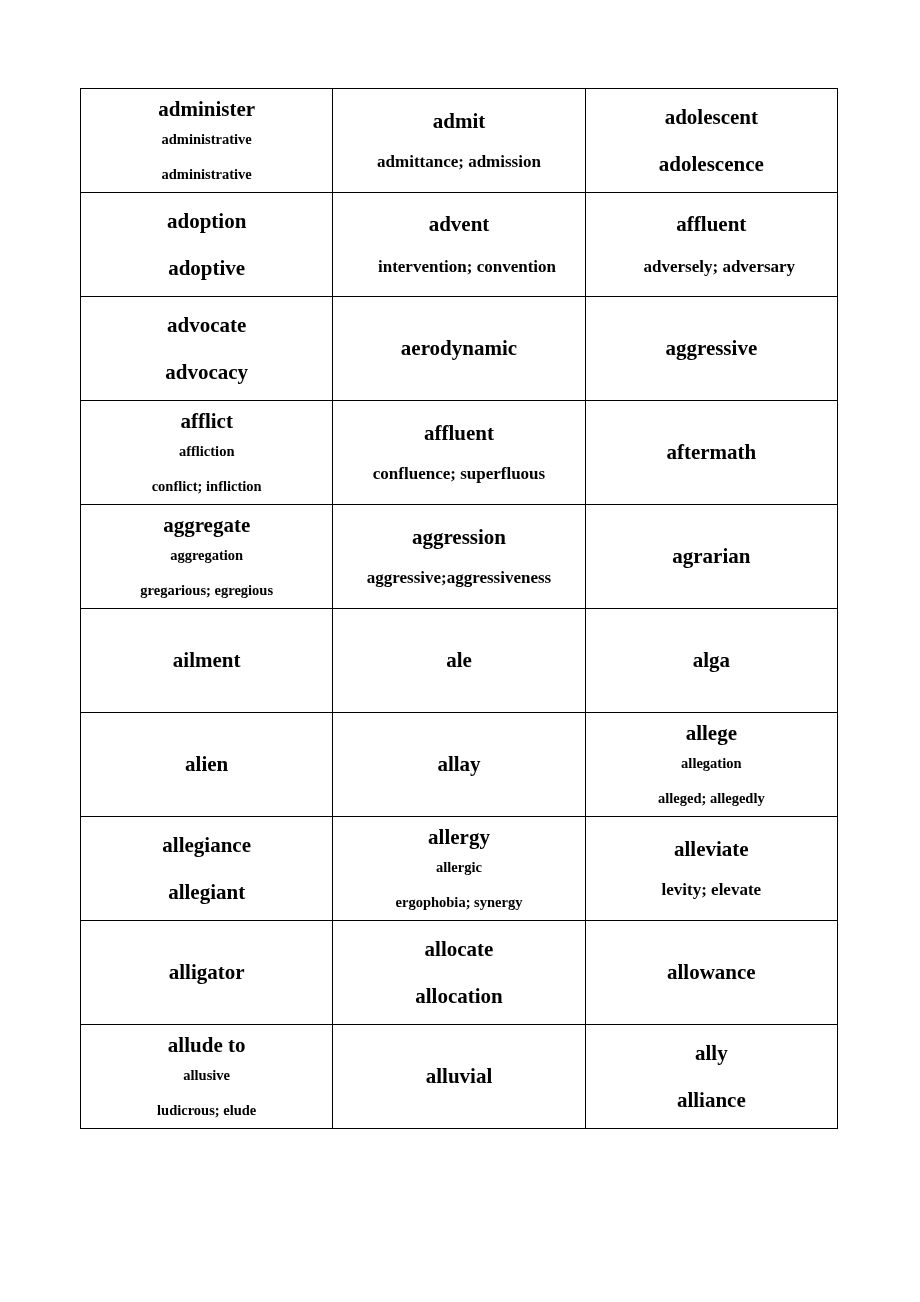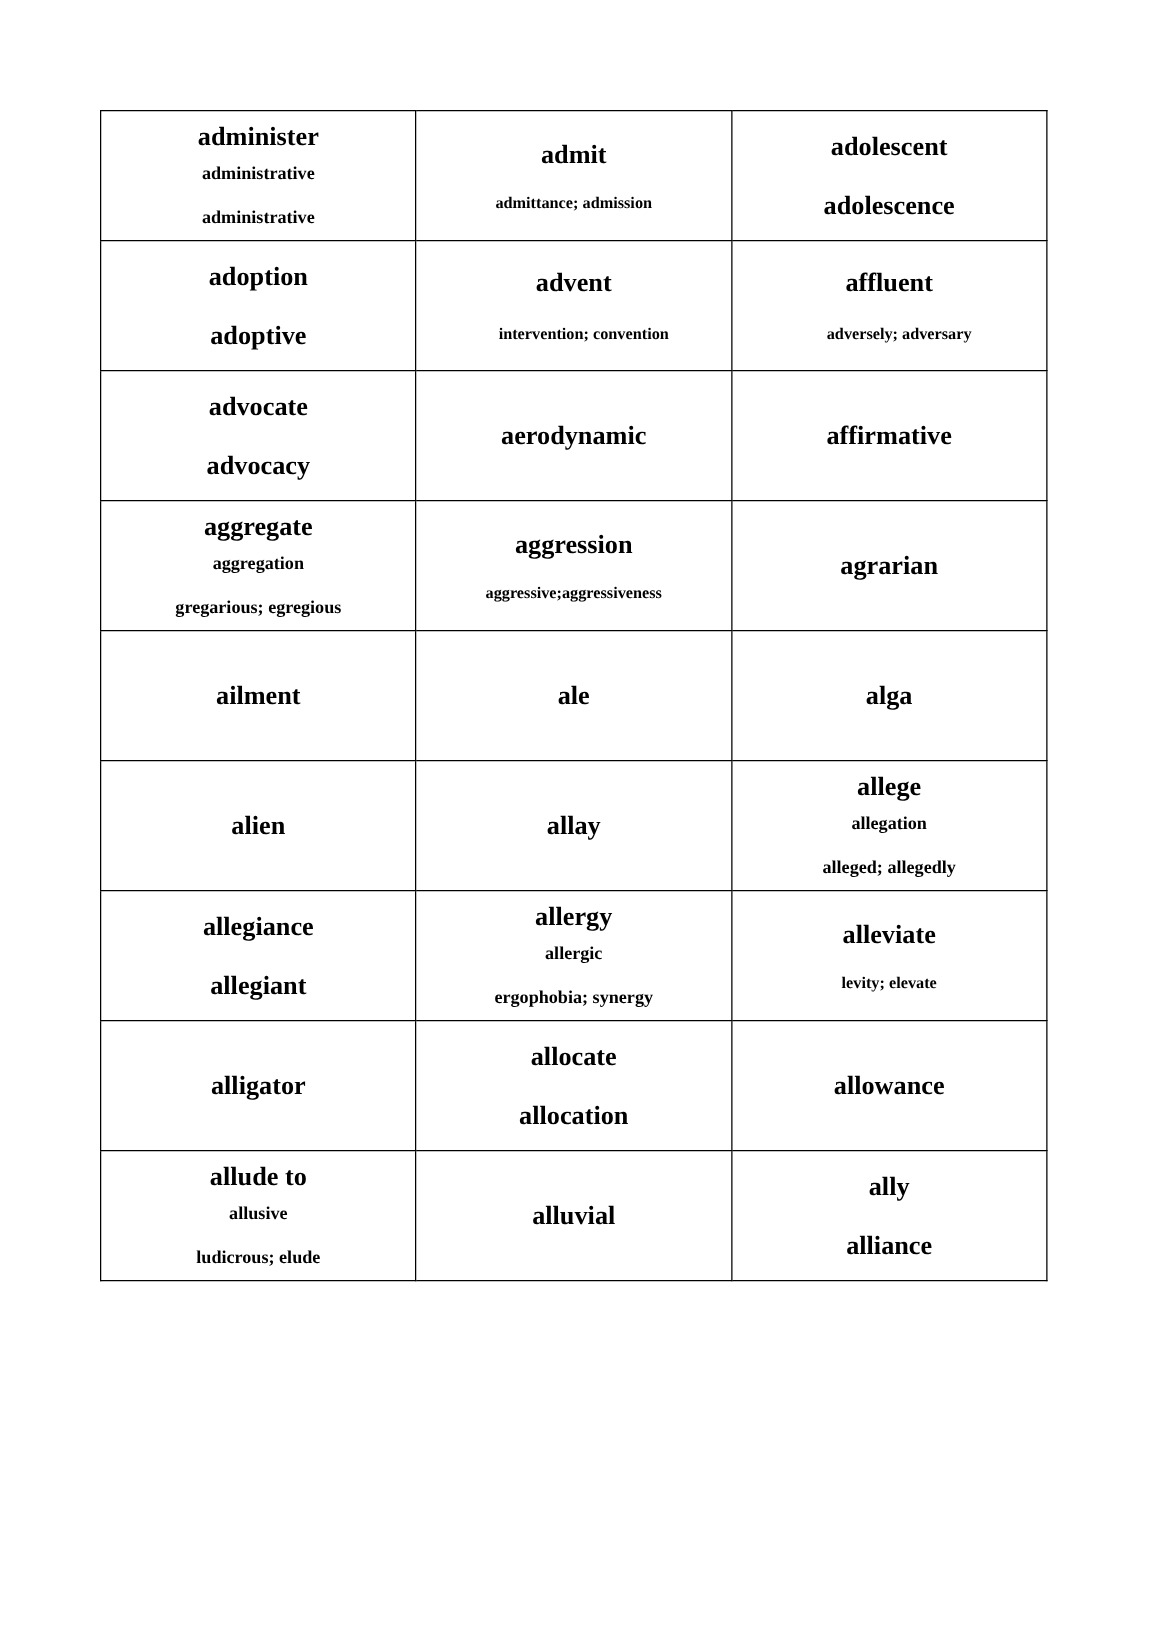--- a/index.html
+++ b/index.html
@@ -53,21 +53,21 @@
   }
 
   
   .t-lg {
     font-size: 21px;
     font-weight: bold;
     line-height: 1.18;
     white-space: nowrap;
   }
   .t-md {
-    font-size: 13px;
+    font-size: 17px;
     font-weight: bold;
     line-height: 1.2;
     white-space: nowrap;
   }
   .t-sm {
     font-size: 14.5px;
     font-weight: bold;
     line-height: 1.25;
     white-space: nowrap;
   }
@@ -138,21 +138,41 @@
               <div class="t-lg">advocacy</div>
             </div>
           </td>
           <td>
             <div class="cell-inner mid">
               <div class="t-lg">aerodynamic</div>
             </div>
           </td>
           <td>
             <div class="cell-inner mid">
-              <div class="t-lg">affirmative</div>
+              <div class="t-lg">aggressive</div>
+            </div>
+          </td>
+        </tr>
+        <tr>
+          <td>
+            <div class="cell-inner tight">
+              <div class="t-lg">afflict</div>
+              <div class="t-sm">affliction</div>
+              <div class="t-sm">conflict; infliction</div>
+            </div>
+          </td>
+          <td>
+            <div class="cell-inner mid">
+              <div class="t-lg">affluent</div>
+              <div class="t-md">confluence; superfluous</div>
+            </div>
+          </td>
+          <td>
+            <div class="cell-inner mid">
+              <div class="t-lg">aftermath</div>
             </div>
           </td>
         </tr>
         <tr>
           <td>
             <div class="cell-inner tight">
               <div class="t-lg">aggregate</div>
               <div class="t-sm">aggregation</div>
               <div class="t-sm">gregarious; egregious</div>
             </div>

